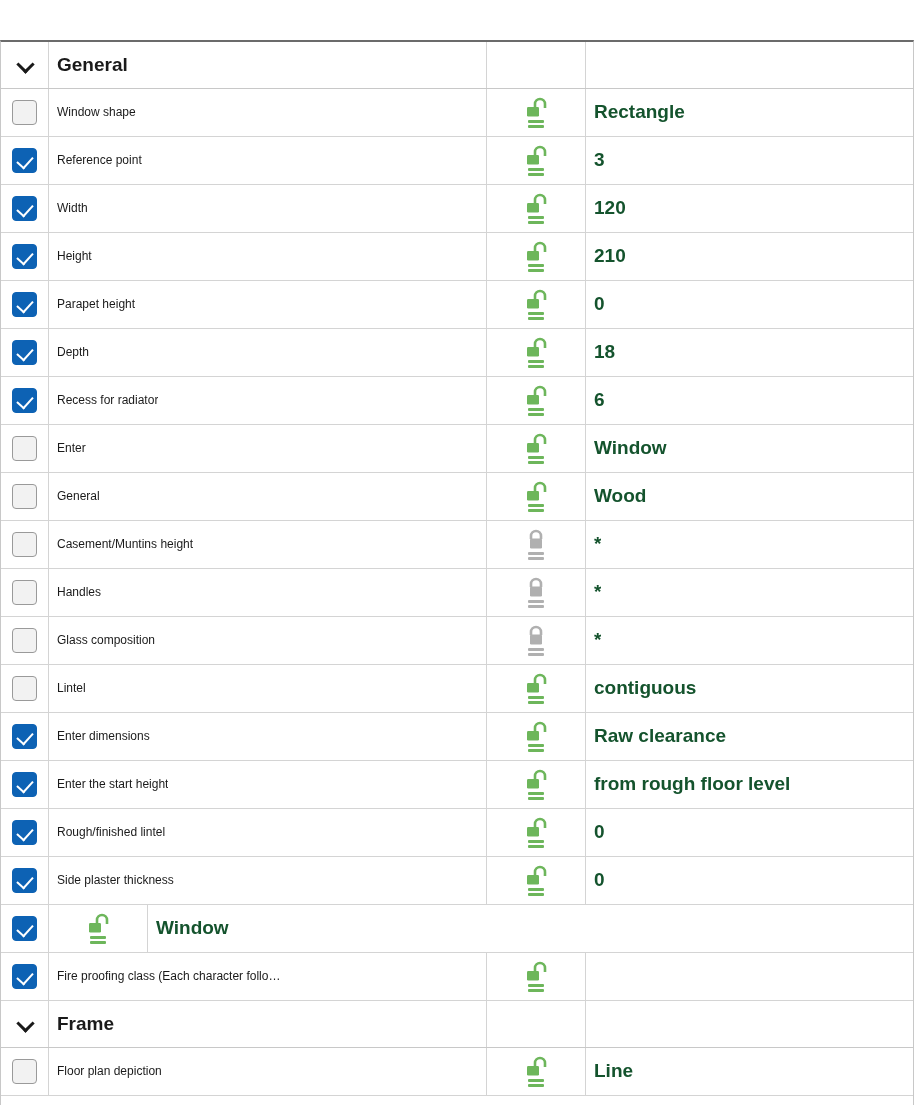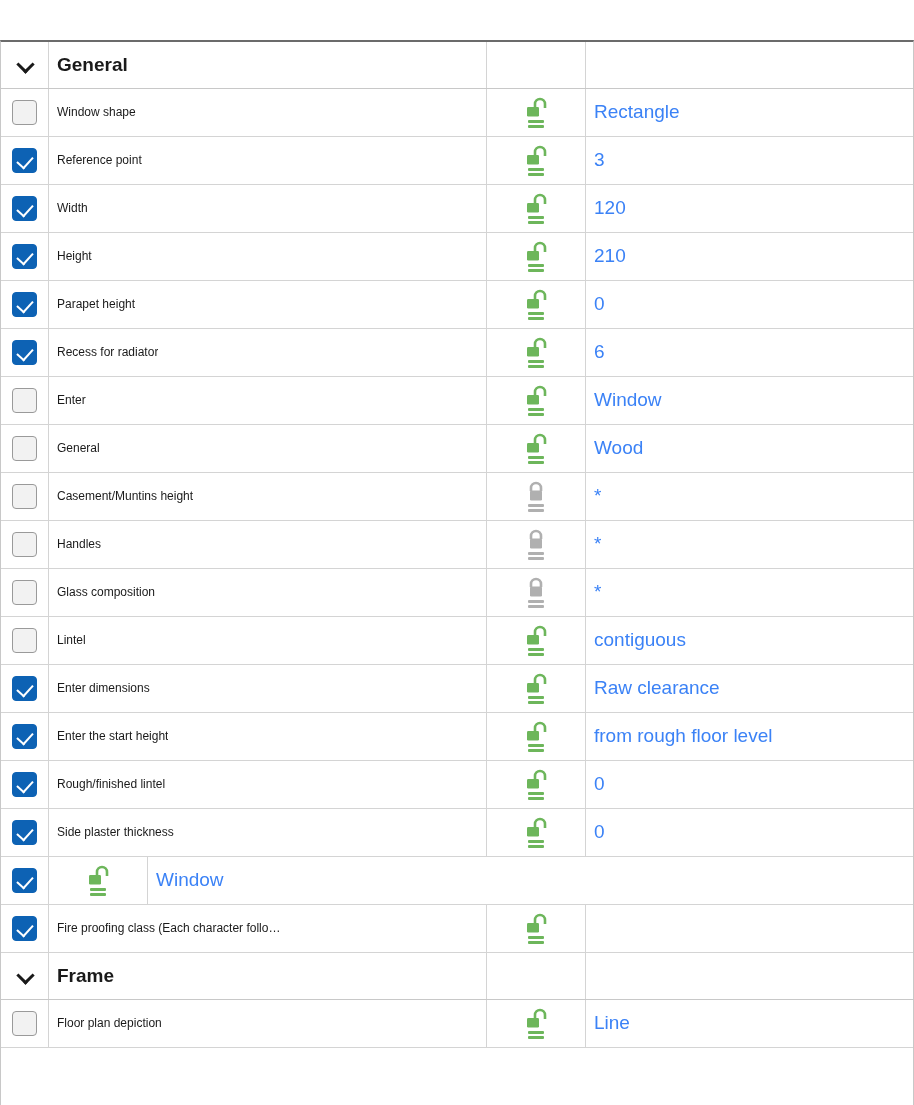--- a/index.html
+++ b/index.html
@@ -87,25 +87,26 @@
   .c-value {
     flex: 1 1 auto;
     display: flex;
     align-items: center;
     padding-left: 8px;
     overflow: hidden;
   }
 
   .value-text {
     font-size: 19px;
-    color: #3b82f6;
+    color: #14532d;
     line-height: 1.1;
     white-space: nowrap;
     overflow: hidden;
     text-overflow: ellipsis;
+    font-weight: bold;
   }
 
   
   .cb {
     width: 25px;
     height: 25px;
     border-radius: 4px;
     display: block;
     position: relative;
   }
@@ -273,20 +274,41 @@
       </div>
       <div class="c-value">
         <span class="value-text">0</span>
       </div>
     </div>
     <div class="row">
       <div class="c-check">
         <span class="cb on"></span>
       </div>
       <div class="c-label">
+        <span class="label-text">Depth</span>
+      </div>
+      <div class="c-lock">
+        <span class="lock-wrap">
+          <svg class="lock-svg" width="26" height="34" viewBox="0 0 26 34">
+            <path d="M12 11 V8 a5 5 0 0 1 10 0 V12" fill="none" stroke="#6db65b" stroke-width="2.6"></path>
+            <rect x="4" y="11" width="12" height="9.5" rx="1.2" fill="#6db65b"></rect>
+            <rect x="5" y="24" width="16" height="3" rx="1" fill="#6db65b"></rect>
+            <rect x="5" y="29" width="16" height="3" rx="1" fill="#6db65b"></rect>
+          </svg>
+        </span>
+      </div>
+      <div class="c-value">
+        <span class="value-text">18</span>
+      </div>
+    </div>
+    <div class="row">
+      <div class="c-check">
+        <span class="cb on"></span>
+      </div>
+      <div class="c-label">
         <span class="label-text">Recess for radiator</span>
       </div>
       <div class="c-lock">
         <span class="lock-wrap">
           <svg class="lock-svg" width="26" height="34" viewBox="0 0 26 34">
             <path d="M12 11 V8 a5 5 0 0 1 10 0 V12" fill="none" stroke="#6db65b" stroke-width="2.6"></path>
             <rect x="4" y="11" width="12" height="9.5" rx="1.2" fill="#6db65b"></rect>
             <rect x="5" y="24" width="16" height="3" rx="1" fill="#6db65b"></rect>
             <rect x="5" y="29" width="16" height="3" rx="1" fill="#6db65b"></rect>
           </svg>

